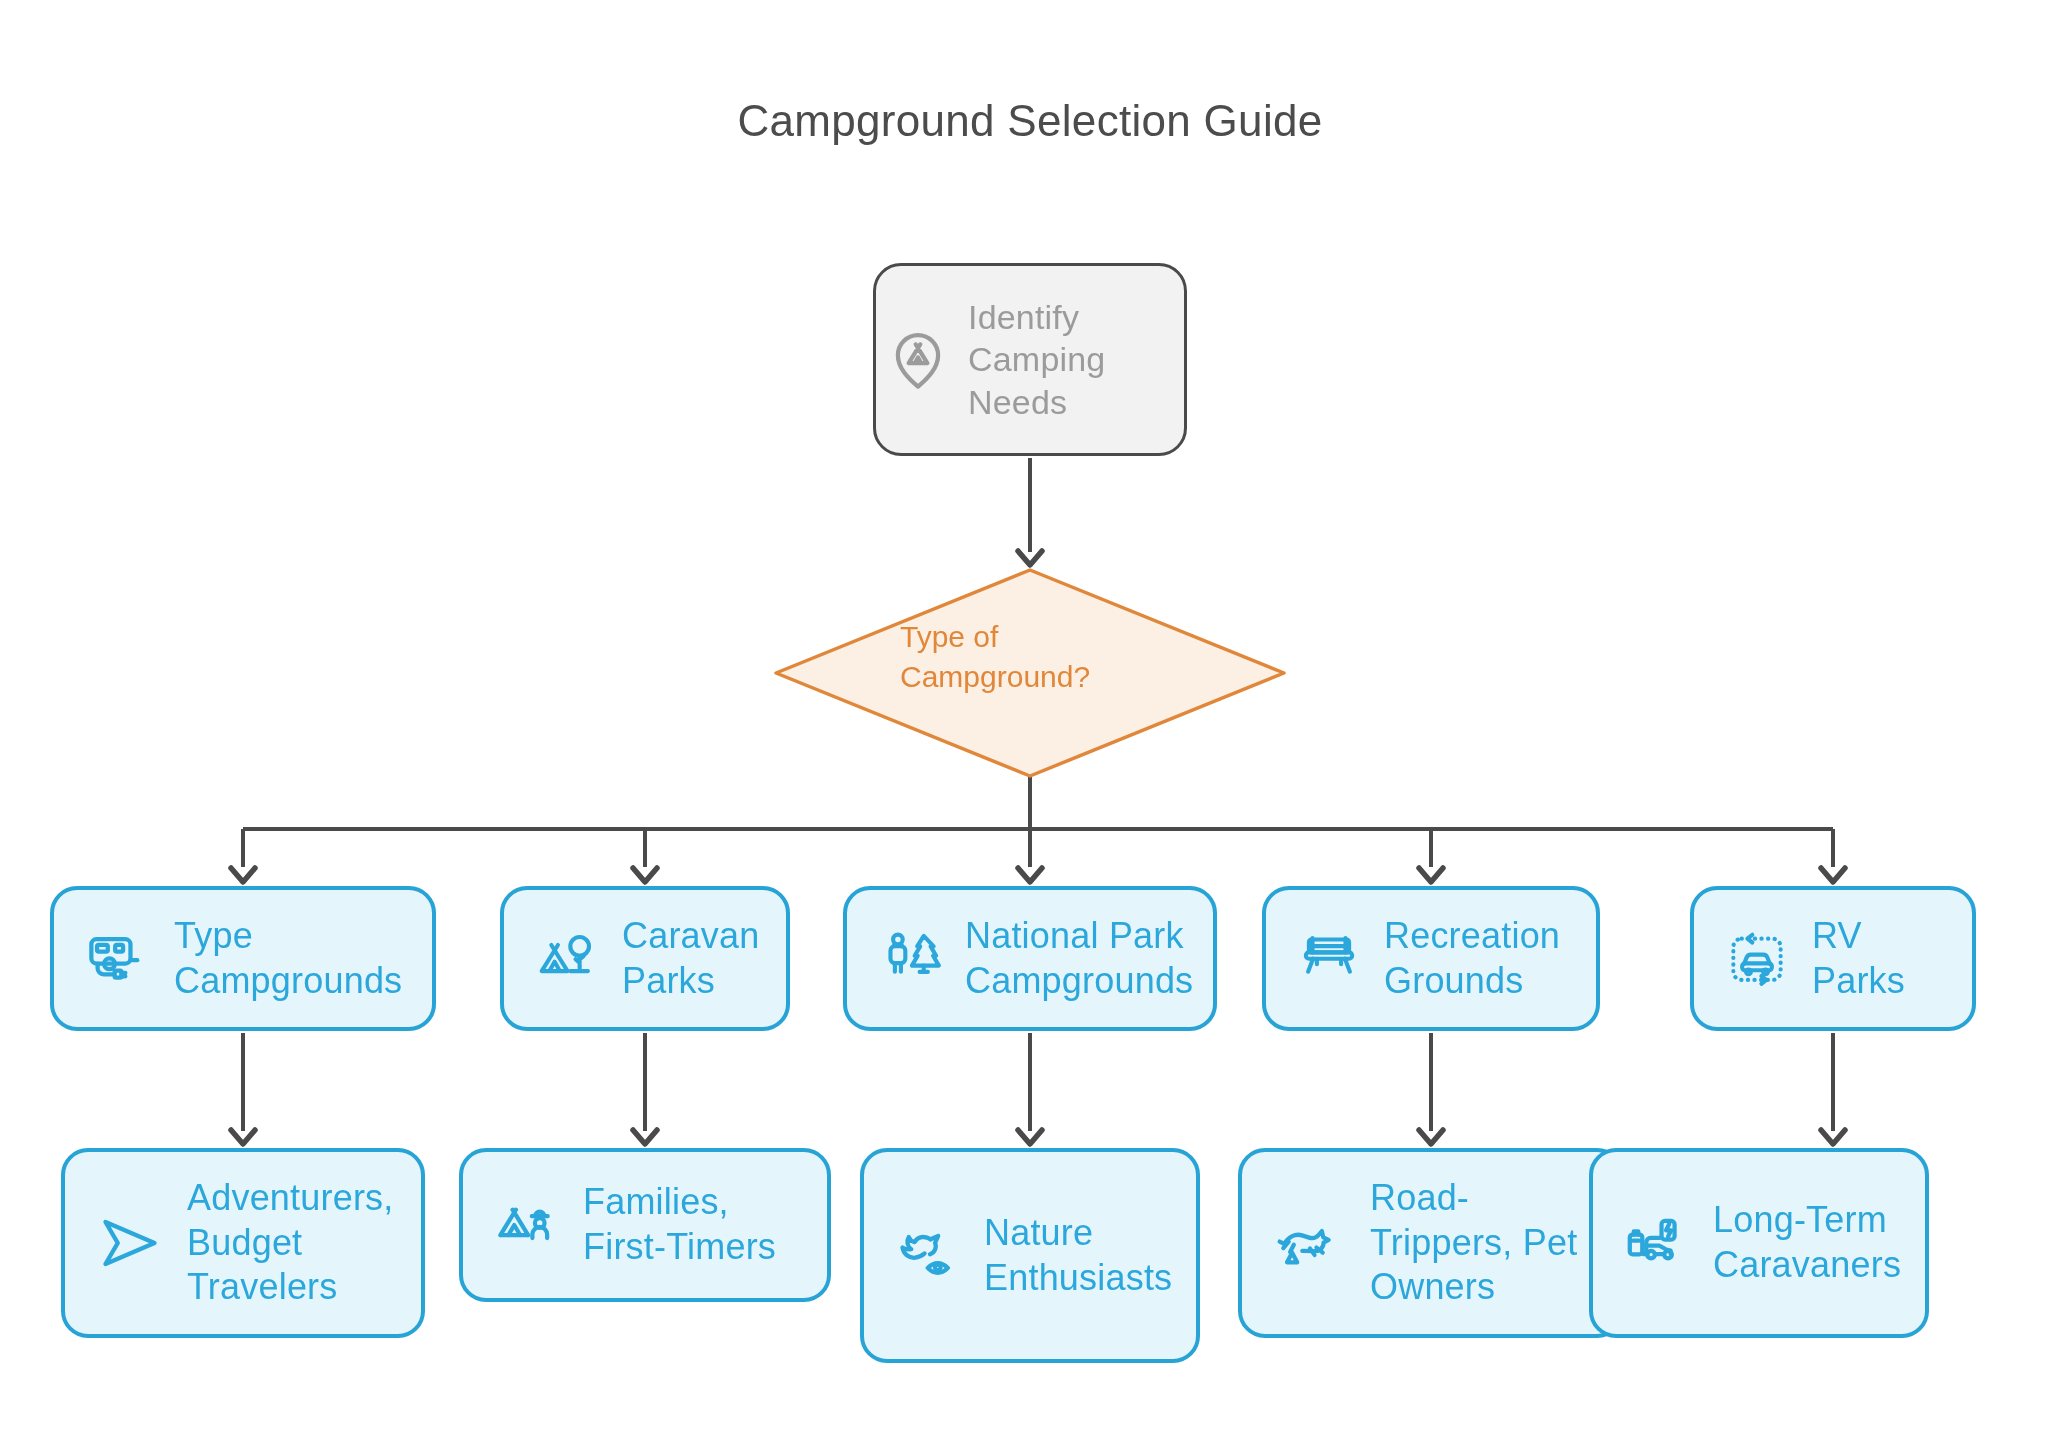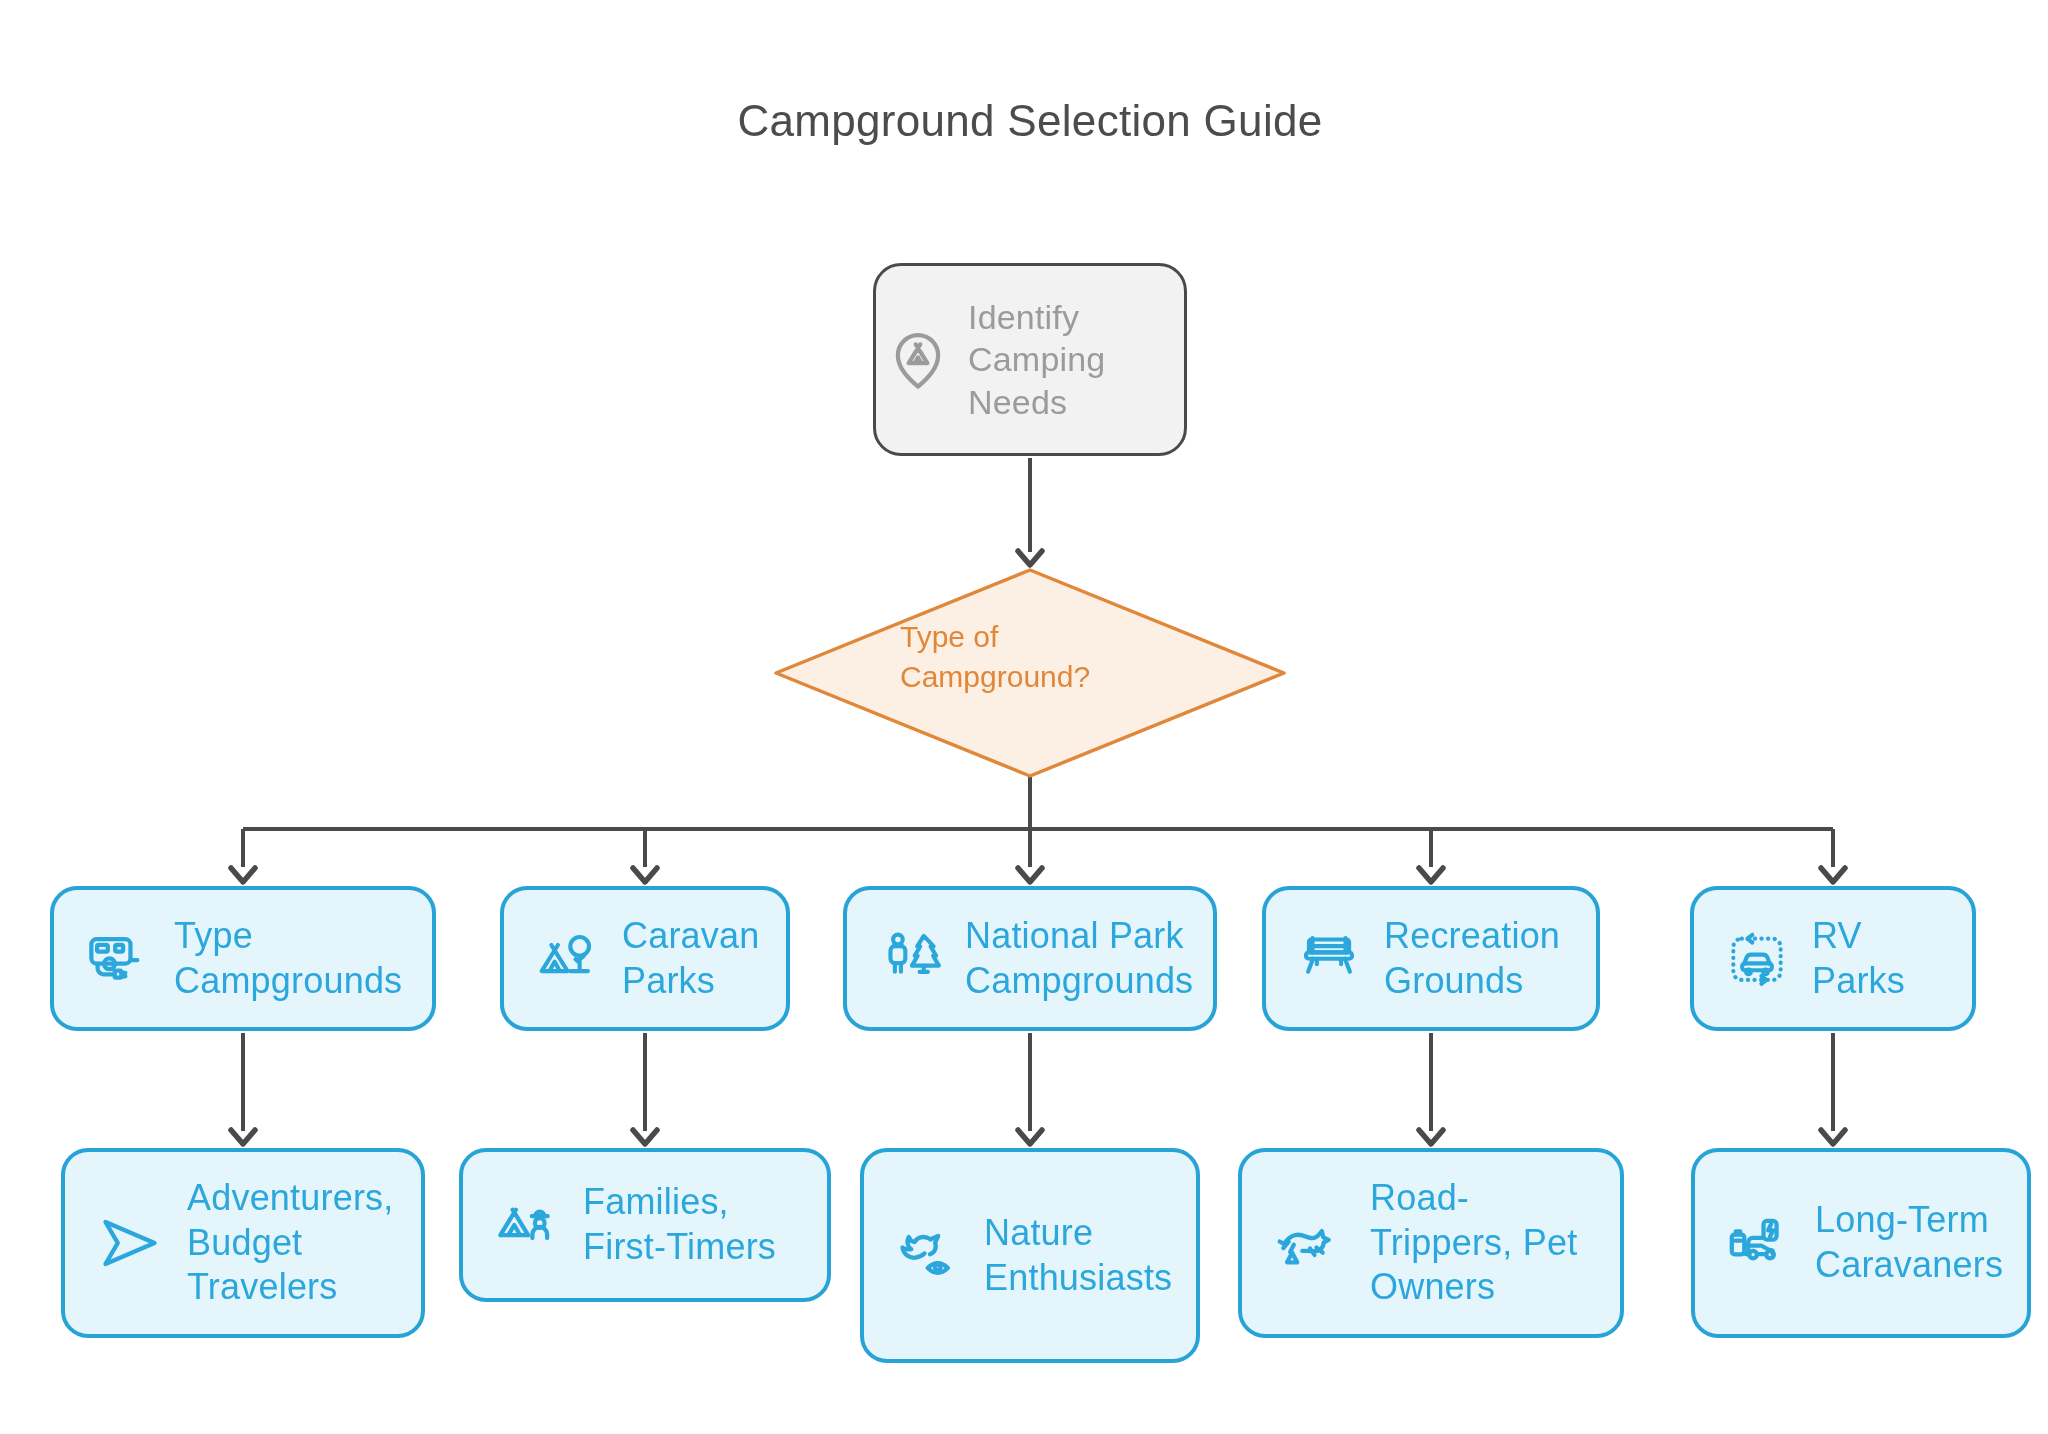--- a/index.html
+++ b/index.html
@@ -157,21 +157,21 @@
     <span class="icon">
       <svg width="68" height="68" viewBox="0 0 24 24" fill="none" stroke="currentColor" stroke-width="1.5" stroke-linecap="round" stroke-linejoin="round">
         <path d="M4.3 12.3c1.5-2.6 4-3.7 6.3-3l2.5.8c1.2.4 2.5 0 3.3-.9l1.2-1.4.5 2.2 1.9.9-1.8 1c0 1.7-1.4 3-3.1 3l-4.4-.1"></path>
         <path d="M5.9 11.5 4 13.8M7.7 12.6l-1.3 2.6M13.4 13.9l1.6 2.3M15.7 13.6l2.2 1.8M4.3 12.3 2.7 11.5"></path>
         <path d="M5.3 18.8l1.8-3.4 1.8 3.4Z"></path>
       </svg>
     </span>
     <span class="label" style="width:225px;margin-left:8px;">Road-Trippers, Pet Owners</span>
   </div>
 
-  <div class="node blue" style="left:1691px;top:1148px;width:340px;height:190px;">
+  <div class="node blue" style="left:1589px;top:1148px;width:340px;height:190px;">
     <span class="icon">
       <svg width="68" height="68" viewBox="0 0 24 24" fill="none" stroke="currentColor" stroke-width="1.5" stroke-linecap="round" stroke-linejoin="round">
         <rect x="2.4" y="9" width="4.4" height="7" rx="1"></rect>
         <path d="M3.8 9V7.9h1.6V9M3.5 11.2h2.2"></path>
         <rect x="13.6" y="4.2" width="4.6" height="6.6" rx="1.2"></rect>
         <path d="M16.3 5.3l-1.1 2.2h1.8l-1.1 2.2"></path>
         <path d="M8.2 15.9v-4.1c0-.9.7-1.6 1.6-1.6h3.2"></path>
         <path d="M8.2 12.9h4.6l2.5 1.4 1.5.4v1.2"></path>
         <path d="M7.2 15.9h1.4M11.3 15.9h3.2"></path>
         <circle cx="9.9" cy="16.1" r="1.35"></circle>

